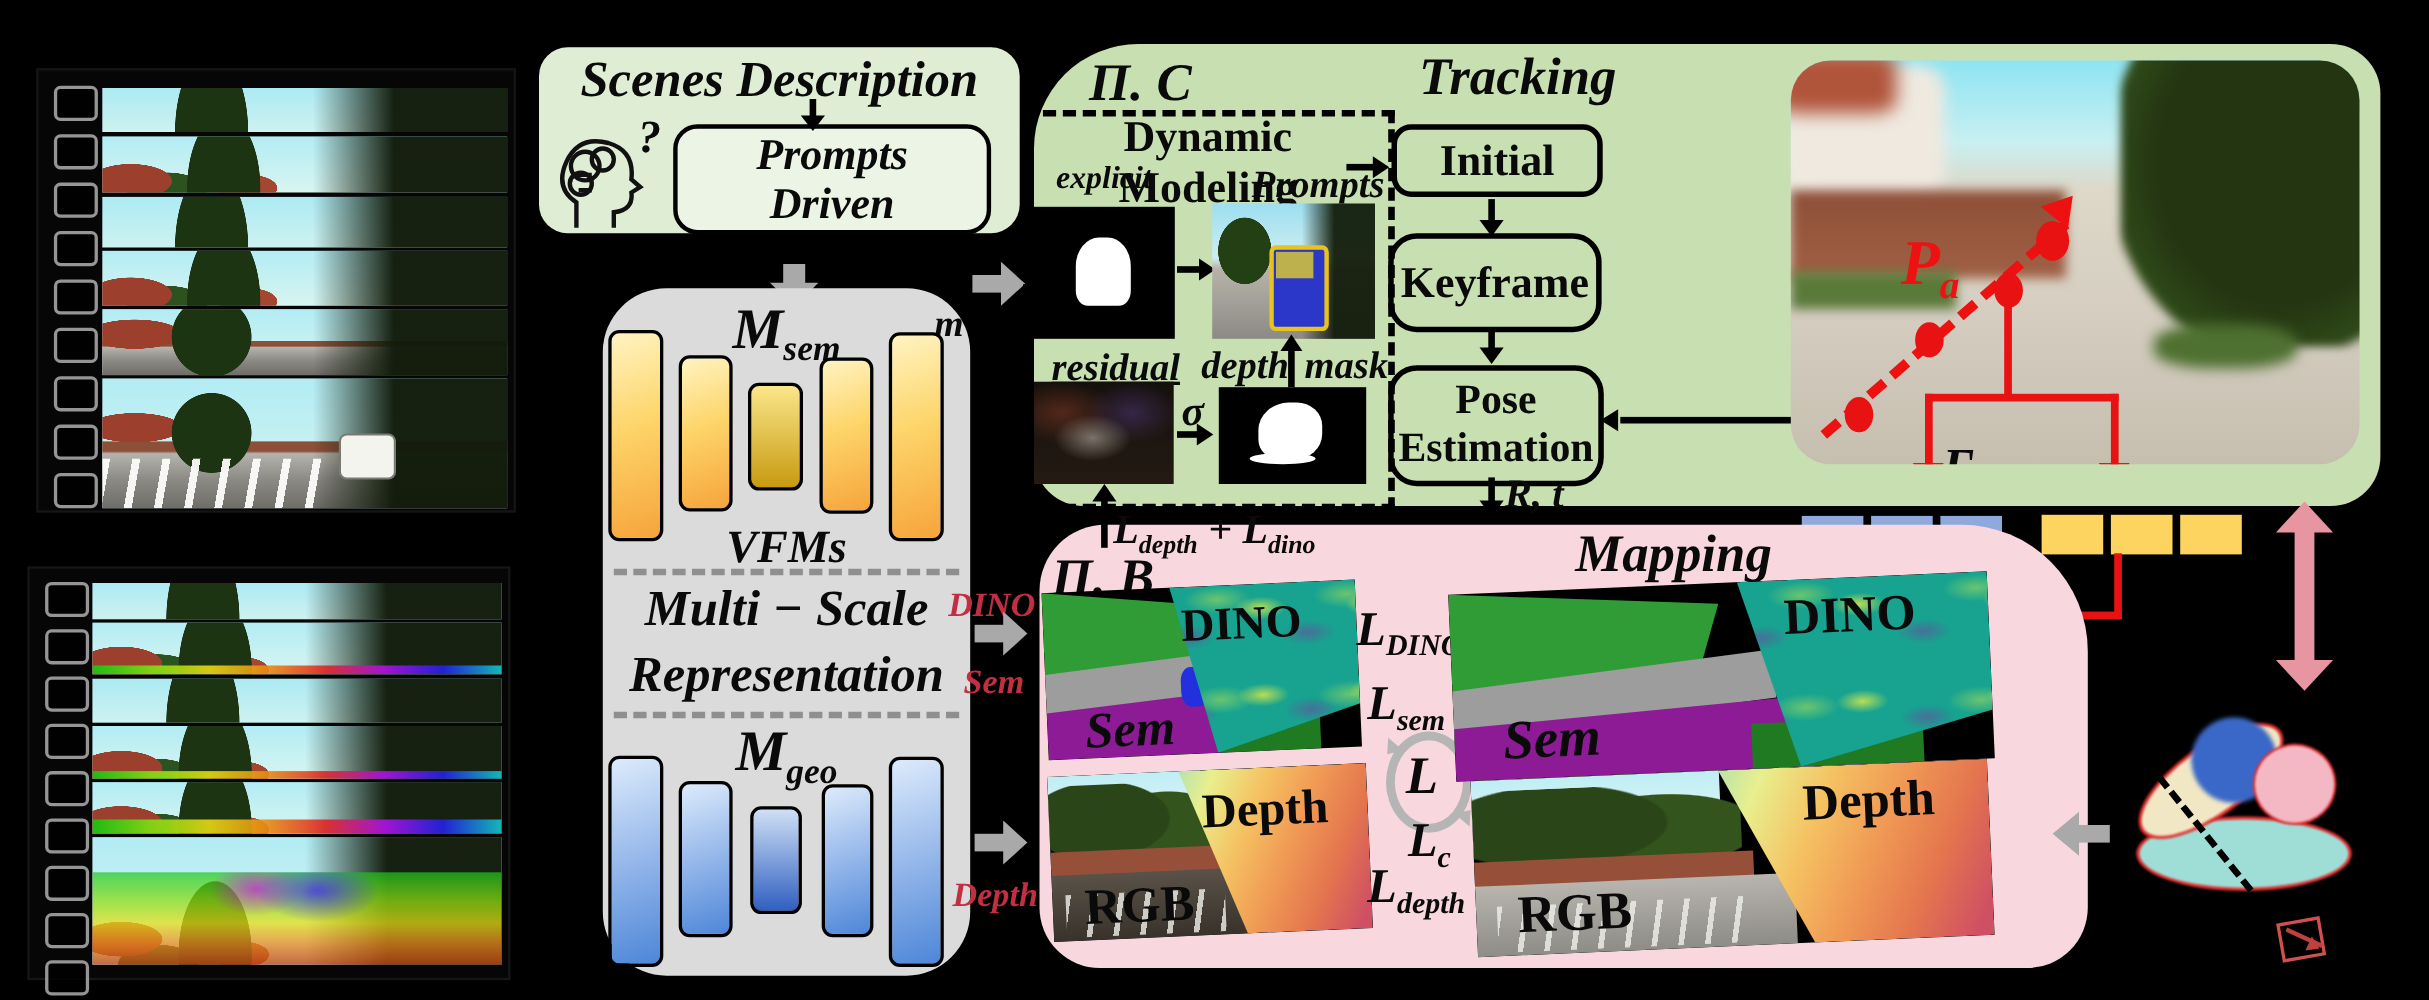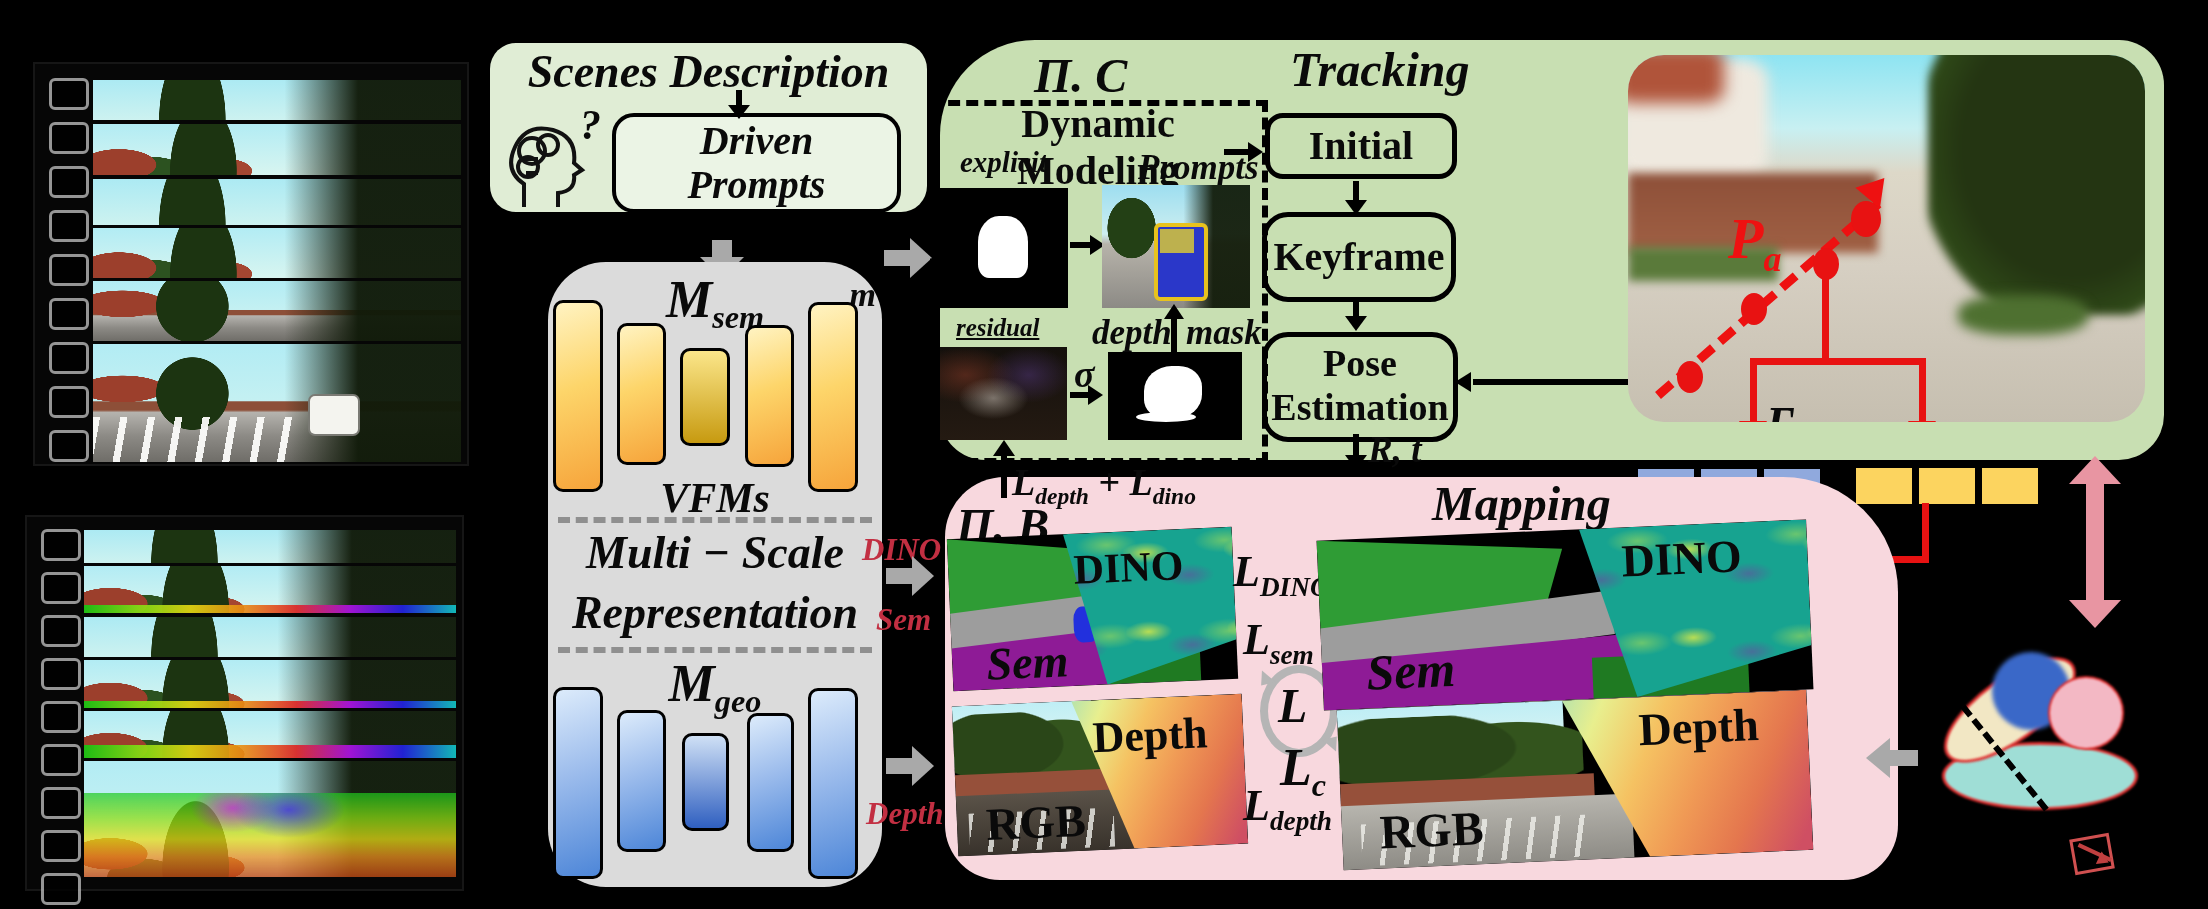--- a/index.html
+++ b/index.html
@@ -176,22 +176,22 @@
     <svg class="abs" style="left:8px;top:78px" width="100" height="88" viewBox="0 0 100 88">
       <path d="M60 86 L60 72 Q78 70 76 54 L84 49 L76 42 Q79 16 55 9 Q28 2 17 26 Q6 50 26 63 L26 86" fill="none" stroke="#111" stroke-width="4"></path>
       <circle cx="34" cy="30" r="13" fill="none" stroke="#111" stroke-width="4"></circle>
       <circle cx="50" cy="24" r="10" fill="none" stroke="#111" stroke-width="4"></circle>
       <circle cx="30" cy="46" r="10" fill="none" stroke="#111" stroke-width="4"></circle>
       <line x1="24" y1="38" x2="40" y2="38" stroke="#111" stroke-width="4"></line>
       <line x1="28" y1="52" x2="40" y2="52" stroke="#111" stroke-width="4"></line>
     </svg>
     <div class="abs bi" style="left:90px;top:58px;font-size:42px;">?</div>
     <div class="prompts-box bi">
+      <div>Prompts</div>
       <div>Driven</div>
-      <div>Prompts</div>
     </div>
     <div class="shaft" style="left:246px;top:47px;width:6px;height:16px;"></div>
     <div class="tri" style="left:238px;top:62px;border-width:14px 11px 0 11px;border-top-color:#000;"></div>
   </div>
 
   <div class="shaft" style="left:712px;top:240px;width:20px;height:18px;background:#a9a9a9;"></div>
   <div class="tri" style="left:700px;top:257px;border-width:22px 22px 0 22px;border-top-color:#a9a9a9;"></div>
 
   <div class="panel-gray">
     <div class="abs bi" style="left:0;top:8px;width:100%;text-align:center;font-size:52px;">
@@ -224,21 +224,21 @@
   <div class="redlab" style="left:862px;top:532px;">DINO</div>
   <div class="shaft" style="left:886px;top:568px;width:28px;height:16px;background:#a9a9a9;"></div>
   <div class="tri" style="left:912px;top:556px;border-width:20px 0 20px 22px;border-left-color:#a9a9a9;"></div>
   <div class="redlab" style="left:876px;top:602px;">Sem</div>
 
   <div class="shaft" style="left:886px;top:758px;width:28px;height:16px;background:#a9a9a9;"></div>
   <div class="tri" style="left:912px;top:746px;border-width:20px 0 20px 22px;border-left-color:#a9a9a9;"></div>
   <div class="redlab" style="left:866px;top:796px;">Depth</div>
 
   <div class="panel-track"></div>
-  <div class="abs bi" style="left:990px;top:48px;font-size:48px;margin-left:44px;">Π. C</div>
+  <div class="abs bi" style="left:990px;top:48px;font-size:48px;">Π. C</div>
   <div class="abs bi" style="left:1290px;top:42px;font-size:48px;">Tracking</div>
 
   <div class="dashedbox"></div>
   <div class="abs b" style="left:940px;top:100px;width:316px;text-align:center;font-size:40px;">Dynamic Modeling</div>
   <div class="abs bi" style="left:960px;top:146px;font-size:29px;">explicit</div>
   <div class="abs bi" style="left:1138px;top:148px;font-size:35px;">Prompts</div>
   <div class="shaft" style="left:1224px;top:149px;width:28px;height:6px;"></div>
   <div class="tri" style="left:1248px;top:142px;border-width:10px 0 10px 15px;border-left-color:#000;"></div>
 
   <div class="imgbox" style="left:938px;top:188px;width:130px;height:120px;">
@@ -246,21 +246,21 @@
   </div>
   <div class="shaft" style="left:1070px;top:242px;width:22px;height:6px;"></div>
   <div class="tri" style="left:1090px;top:235px;border-width:10px 0 10px 15px;border-left-color:#000;"></div>
 
   <div class="imgbox minischeme" style="left:1102px;top:185px;width:148px;height:123px;">
     <div class="abs" style="left:52px;top:38px;width:46px;height:70px;background:#2a37c9;border:4px solid #e8c21e;border-radius:6px;">
       <div class="abs" style="left:2px;top:2px;width:34px;height:24px;background:#bdb14e;"></div>
     </div>
   </div>
 
-  <div class="abs bi" style="left:956px;top:314px;font-size:25px;text-decoration:underline;">residual</div>
+  <div class="abs bi" style="left:956px;top:314px;font-size:35px;text-decoration:underline;">residual</div>
   <div class="imgbox residual-img" style="left:940px;top:347px;width:127px;height:93px;"></div>
 
   <div class="abs bi" style="left:1074px;top:352px;font-size:38px;">σ</div>
   <div class="shaft" style="left:1070px;top:392px;width:20px;height:6px;"></div>
   <div class="tri" style="left:1088px;top:385px;border-width:10px 0 10px 15px;border-left-color:#000;"></div>
 
   <div class="imgbox" style="left:1108px;top:352px;width:134px;height:88px;">
     <div class="blob" style="left:36px;top:14px;width:58px;height:52px;border-radius:48% 40% 45% 35%;"></div>
     <div class="blob" style="left:28px;top:60px;width:60px;height:10px;border-radius:50%;"></div>
   </div>
@@ -376,21 +376,21 @@
     <span>L</span><sub>DINO</sub>
   </div>
   <div class="abs bi" style="left:1243px;top:614px;font-size:44px;">
     <span>L</span><sub>sem</sub>
   </div>
   <div class="cycle">
     <div class="tri" style="left:-12px;top:2px;border-width:12px 9px 0 9px;border-top-color:#b5b5b5;transform:rotate(40deg);"></div>
     <div class="tri" style="right:-12px;bottom:2px;border-width:0 9px 12px 9px;border-bottom-color:#b5b5b5;transform:rotate(40deg);"></div>
   </div>
   <div class="abs bi" style="left:1278px;top:678px;font-size:48px;">L</div>
-  <div class="abs bi" style="left:1280px;top:738px;font-size:52px;">
+  <div class="abs bi" style="left:1280px;top:738px;font-size:44px;">
     <span>L</span><sub>c</sub>
   </div>
   <div class="abs bi" style="left:1243px;top:780px;font-size:44px;">
     <span>L</span><sub>depth</sub>
   </div>
 
   <div class="comp" style="left:1320px;top:530px;width:490px;height:170px;">
     <div class="lyr l-green"></div>
     <div class="lyr l-gray"></div>
     <div class="lyr l-purple"></div>

